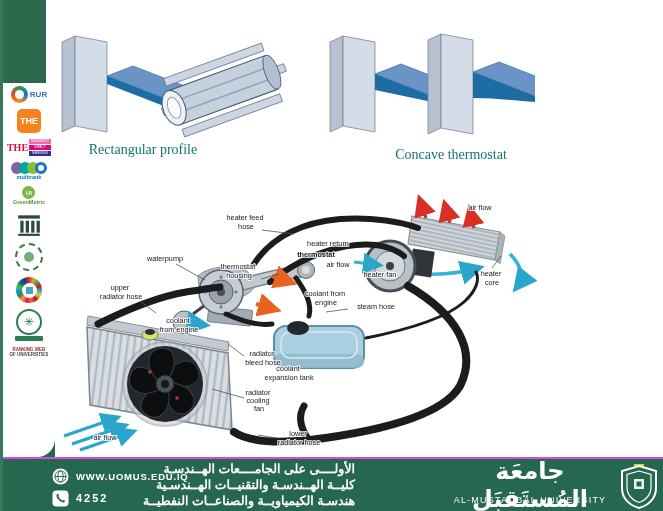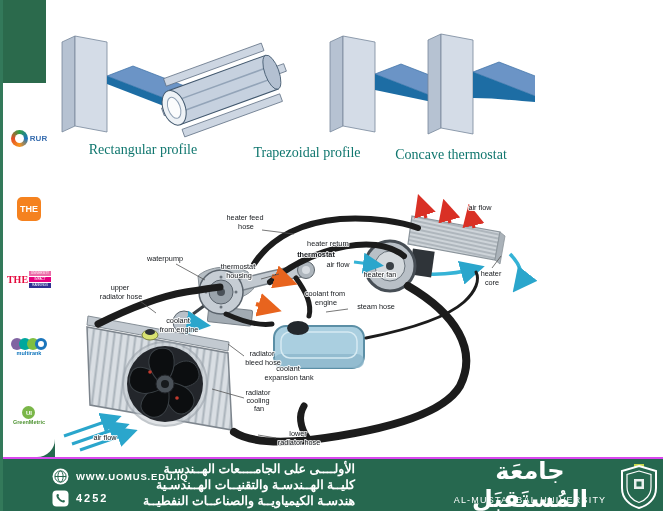--- a/index.html
+++ b/index.html
@@ -5,21 +5,21 @@
   html,body{margin:0;padding:0;background:#fff;}
   #page{position:relative;width:663px;height:511px;background:#fff;overflow:hidden;
         font-family:"Liberation Sans",sans-serif;}
   .abs{position:absolute;}
   .finlabel{font-family:"Liberation Serif",serif;font-size:14px;color:#0f766e;text-align:center;}
   svg text.dl{font-family:"Liberation Sans",sans-serif;font-size:7.3px;fill:#16191d;
       text-anchor:middle;paint-order:stroke;stroke:rgba(255,255,255,.85);stroke-width:2px;stroke-linejoin:round;}
   svg text.dlb{font-weight:bold;}
   .foot-txt{color:#fff;font-weight:bold;letter-spacing:.8px;font-size:10px;}
   .ar{color:#fff;font-weight:bold;font-size:12.5px;line-height:1.28;text-align:right;direction:rtl;}
-  .logo{display:flex;flex-direction:column;align-items:center;justify-content:center;margin-top:44px;}
+  .logo{display:flex;flex-direction:column;align-items:center;justify-content:center;}
 </style>
 </head>
 <body>
 
 <div id="page">
 
   <div class="abs" style="left:0;top:0;width:46px;height:83px;background:#2b6a4c"></div>
 
   <svg class="abs" style="left:55px;top:28px" width="480" height="120" viewBox="0 0 480 120">
 
@@ -55,21 +55,20 @@
     <g>
       <polygon points="373,12 386,6 386,100 373,106" fill="#b6c2d2" stroke="#76879b" stroke-width=".8"></polygon>
       <polygon points="386,6 418,12 418,106 386,100" fill="#d4dce7" stroke="#76879b" stroke-width=".8"></polygon>
       <path d="M418,44 L444,34 L506,58 L480,68 Q444,54 418,44 Z" fill="#6b94c6" stroke="#3a6ea5" stroke-width=".7"></path>
       <path d="M418,44 L480,68 L480,74 C462,73 440,70 418,70 Z" fill="#1d6da4"></path>
       <polygon points="480,68 506,58 506,63 480,74" fill="#15598a"></polygon>
     </g>
   </svg>
 
   <div class="abs finlabel" style="left:68px;top:142px;width:150px">Rectangular profile</div>
-  <div class="abs finlabel" style="left:237px;top:145px;width:140px">Trapezoidal profile</div>
   <div class="abs finlabel" style="left:381px;top:147px;width:140px">Concave thermostat</div>
 
   <svg class="abs" style="left:58px;top:192px" width="480" height="262" viewBox="0 0 480 262">
     <defs>
       <pattern id="radS" width="7" height="12" patternUnits="userSpaceOnUse" patternTransform="rotate(7)">
         <rect width="7" height="12" fill="#d9dee3"></rect>
           <line x1="3.5" y1="0" x2="3.5" y2="12" stroke="#a9b2ba" stroke-width="2"></line>
       </pattern>
       <pattern id="hcS" width="10" height="4" patternUnits="userSpaceOnUse" patternTransform="rotate(12)">
         <rect width="10" height="4" fill="#ced4d9"></rect>

